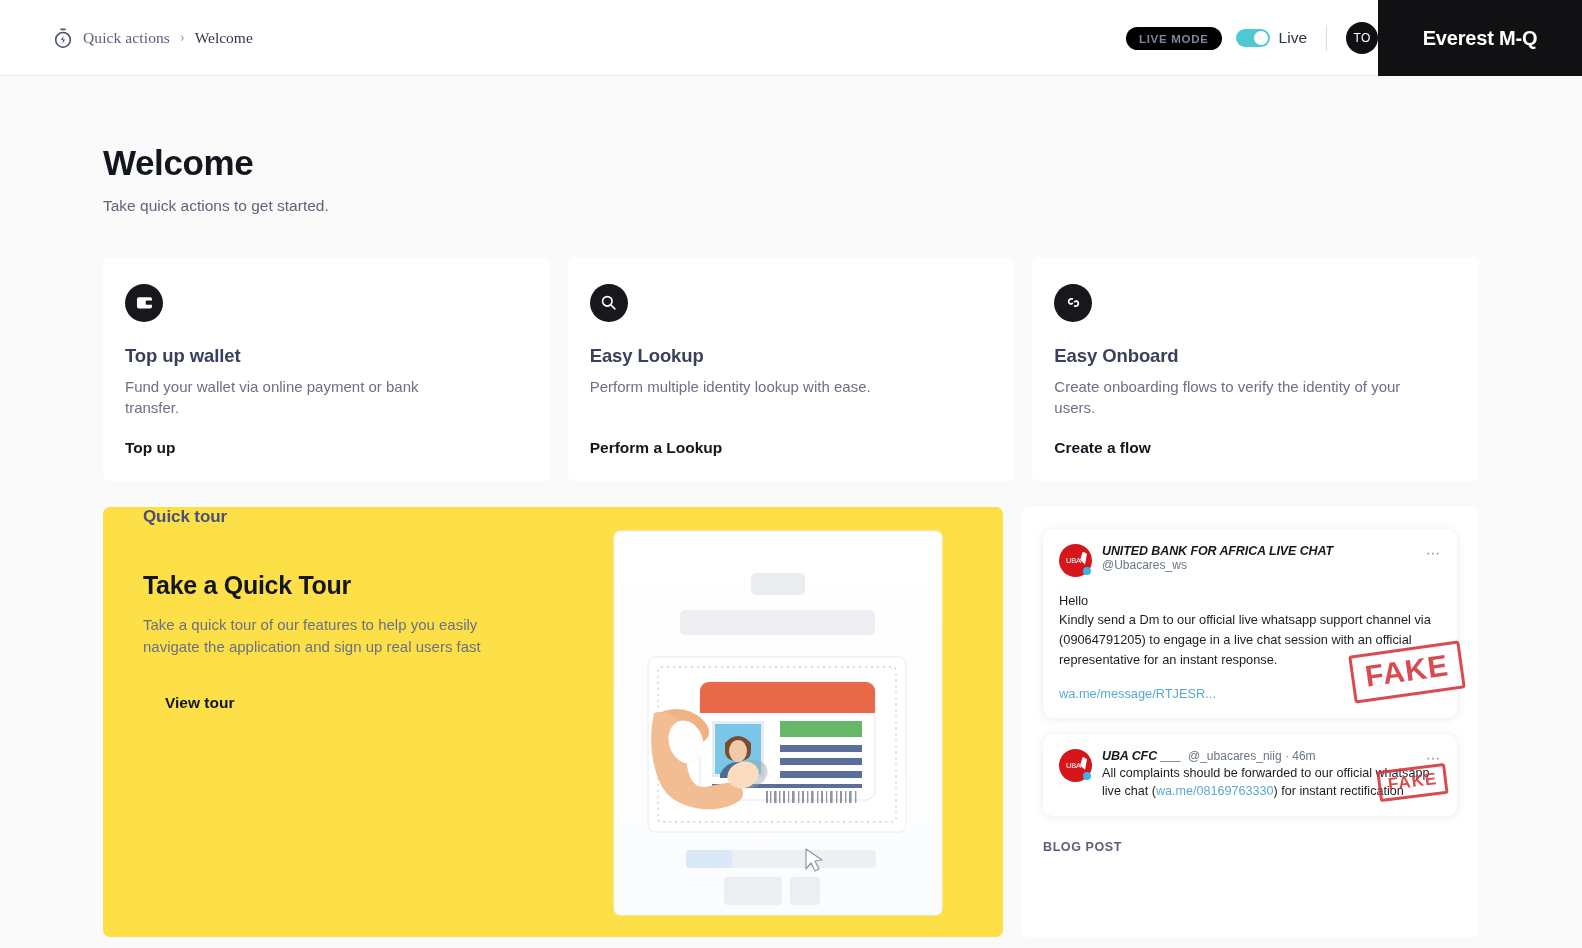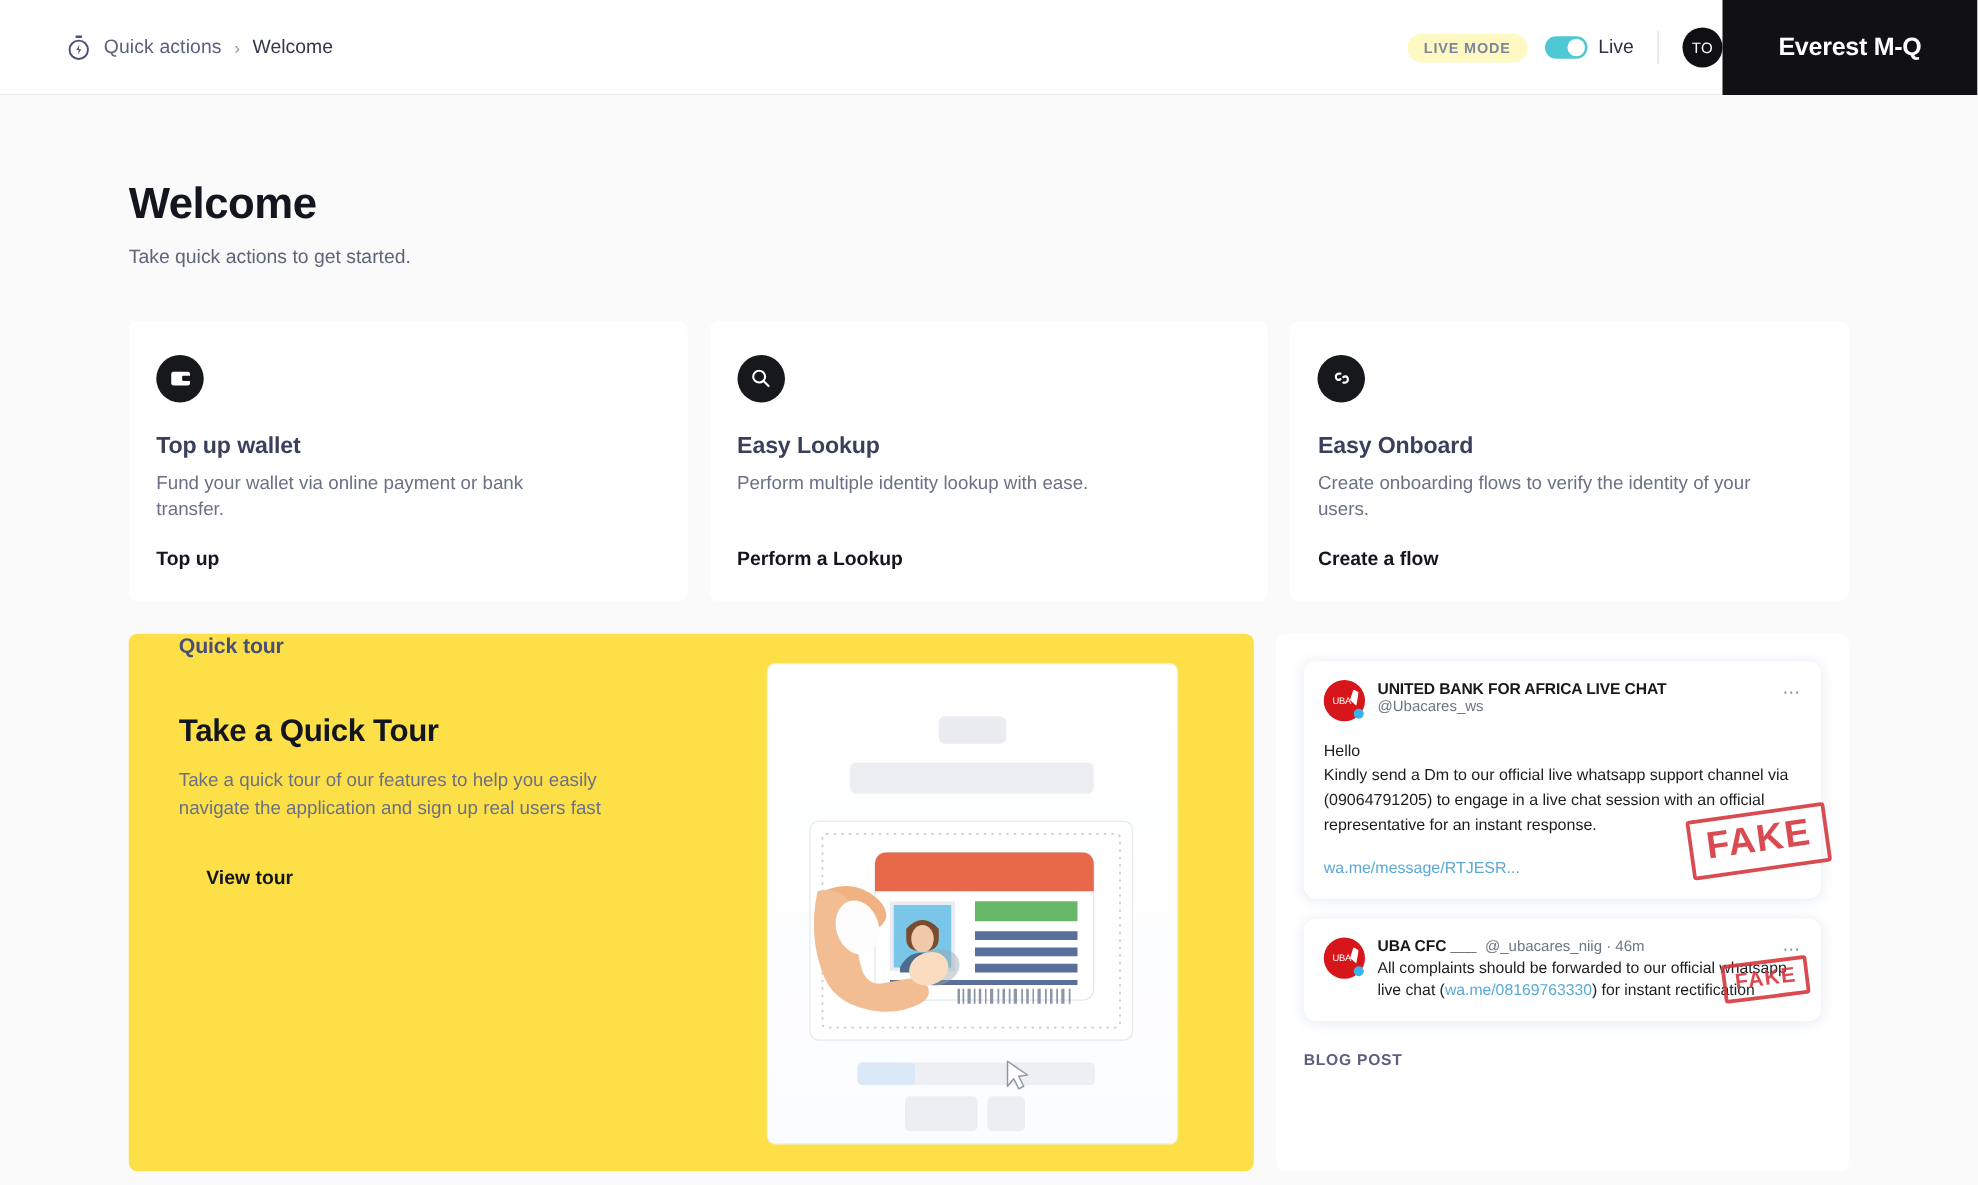--- a/index.html
+++ b/index.html
@@ -17,41 +17,42 @@
     background: #ffffff;
     border-bottom: 1px solid #eceef1;
     display: flex;
     align-items: center;
   }
   .breadcrumb {
     display: flex;
     align-items: center;
     gap: 9px;
     margin-left: 52px;
+    font-family: Liberation Serif, serif;
   }
   .bc-icon { width: 22px; height: 22px; display: block; }
   .bc-link {
     font-size: 15.5px;
     color: #5b6080;
     letter-spacing: .1px;
   }
   .bc-sep { font-size: 14px; color: #9298ae; margin: 0 1px; }
   .bc-current { font-size: 15.5px; color: #33374d; }
 
   .topbar-right {
     position: absolute;
     right: 204px;
     top: 0;
     height: 76px;
     display: flex;
     align-items: center;
     gap: 14px;
   }
   .live-badge {
-    background: #fef9c3;
+    background: #000000;
     color: #7d8598;
     font-size: 11.5px;
     font-weight: bold;
     letter-spacing: .7px;
     padding: 6px 13px 5px;
     border-radius: 14px;
   }
   .toggle-wrap { display: flex; align-items: center; gap: 9px; }
   .toggle {
     width: 34px; height: 18px;
@@ -274,20 +275,21 @@
     width: 8px; height: 8px;
     border-radius: 50%;
     background: #3ab3e8;
   }
   .tw-name-row { display: flex; align-items: baseline; gap: 7px; flex-wrap: wrap; }
   .tw-name {
     font-size: 12.5px;
     font-weight: bold;
     color: #16181b;
     letter-spacing: -.1px;
+    font-style: italic;
   }
   .tw-handle { font-size: 12px; color: #6a7682; }
   .tw-dots {
     position: absolute;
     right: 16px; top: 16px;
     color: #8a949e;
     font-size: 14px;
     letter-spacing: 1px;
     cursor: pointer;
   }

